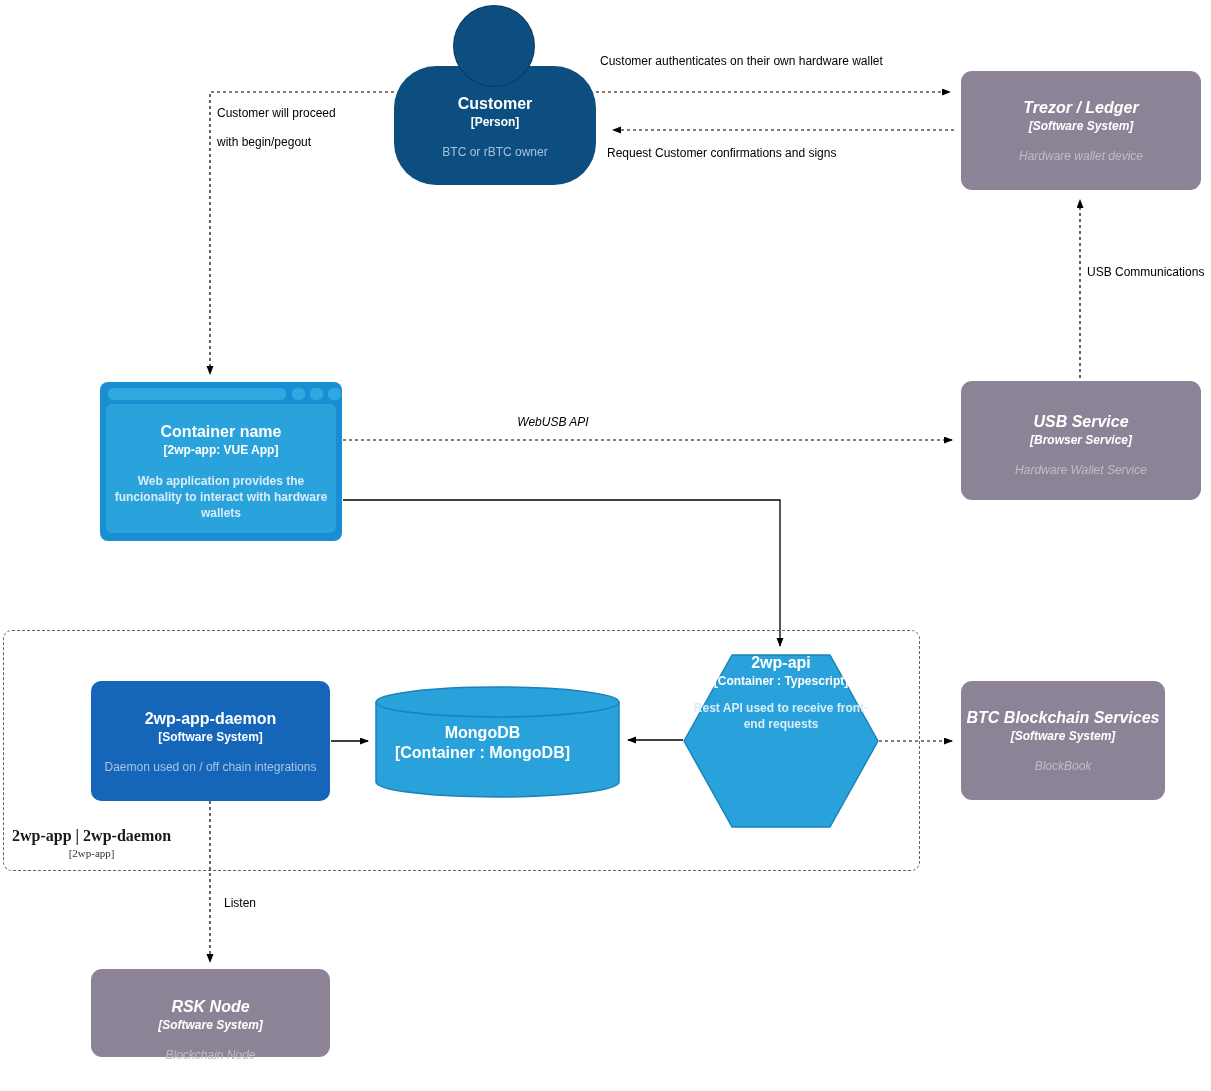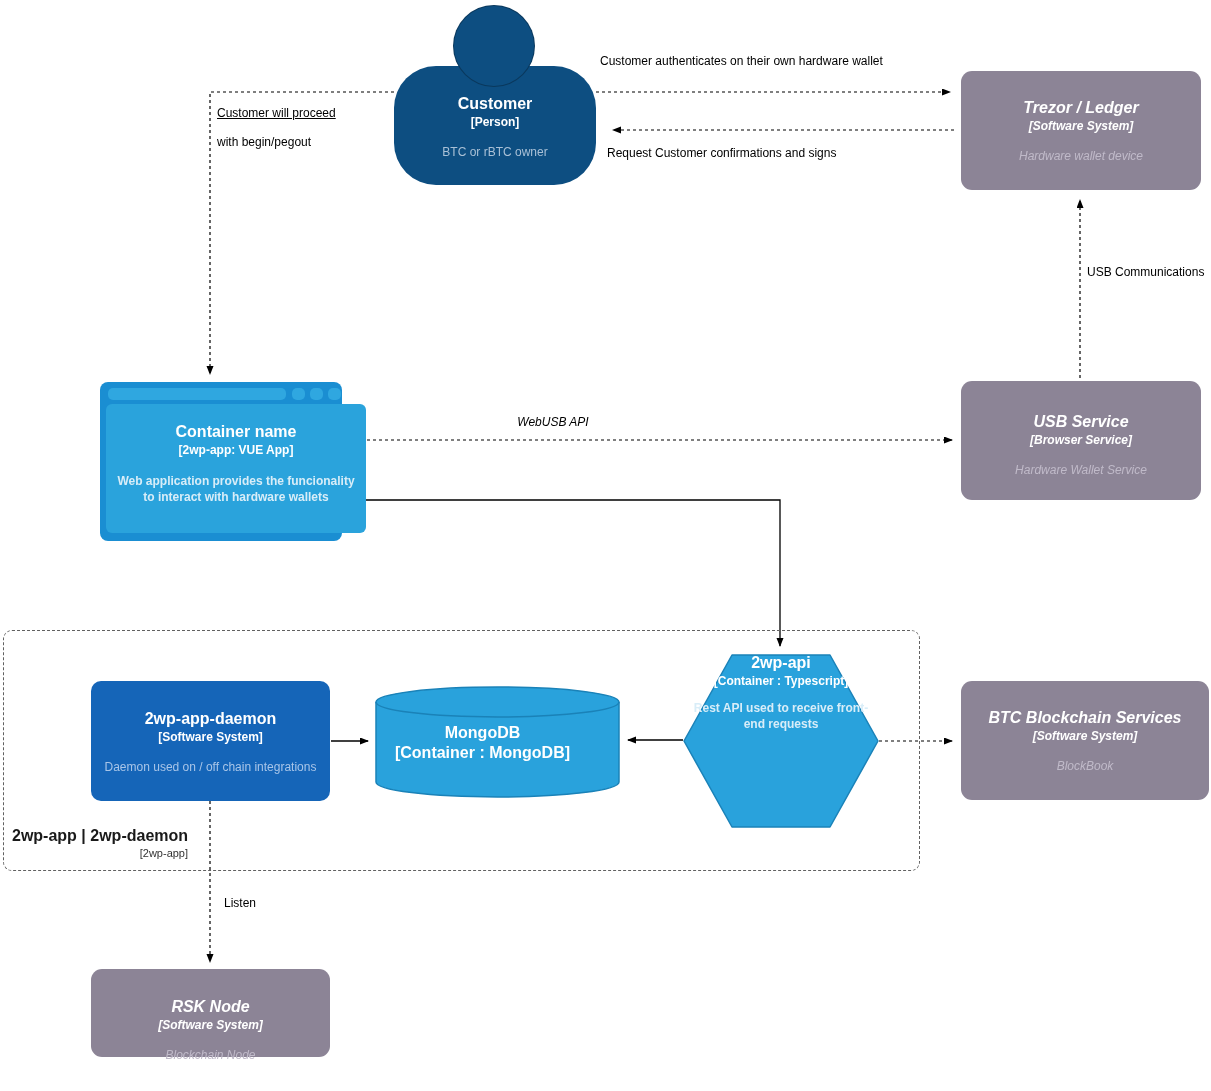--- a/index.html
+++ b/index.html
@@ -29,21 +29,21 @@
   .browser-bar{position:absolute;background:#2fa7e0;border-radius:5px;}
   .browser-panel{position:absolute;background:#2aa3dc;border-radius:6px;
                  box-sizing:border-box;text-align:center;color:#fff;}
   .browser-panel .desc{color:#d8edf8;font-weight:bold;margin-top:16px;font-size:12px;line-height:1.35;padding:0 6px;}
 
   .shape-label{position:absolute;text-align:center;color:#fff;z-index:4;}
   .shape-label .desc{color:#d8edf8;font-weight:bold;font-size:12px;line-height:1.3;}
 
   
   .boundary{position:absolute;border:1.5px dashed #616161;border-radius:9px;box-sizing:border-box;z-index:1;}
-  .boundary-label{position:absolute;color:#1a1a1a;text-align:right;z-index:2;}
+  .boundary-label{position:absolute;color:#1a1a1a;text-align:center;z-index:2;font-family:Liberation Serif, serif;}
   .boundary-label .btitle{font-size:16px;font-weight:bold;}
   .boundary-label .bsub{font-size:11px;margin-top:2px;color:#333;}
 
   
   .edge-label{position:absolute;font-size:12px;color:#000;white-space:nowrap;z-index:5;}
   .edge-label.center{text-align:center;font-style:italic;}
 
   svg.edge-layer{position:absolute;left:0;top:0;z-index:1;}
   svg.shape-svg{position:absolute;z-index:2;}
 </style>
@@ -65,21 +65,21 @@
     <path d="M1080,378 V200" fill="none" stroke="#000" stroke-width="1.2" stroke-dasharray="3 3" marker-end="url(#arrow)"></path>
     <path d="M343,500 H780 V646" fill="none" stroke="#000" stroke-width="1.3" marker-end="url(#arrow)"></path>
     <path d="M331,741 H368" fill="none" stroke="#000" stroke-width="1.3" marker-end="url(#arrow)"></path>
     <path d="M683,740 H628" fill="none" stroke="#000" stroke-width="1.3" marker-end="url(#arrow)"></path>
     <path d="M879,741 H952" fill="none" stroke="#000" stroke-width="1.2" stroke-dasharray="3 3" marker-end="url(#arrow)"></path>
     <path d="M210,801 V962" fill="none" stroke="#000" stroke-width="1.2" stroke-dasharray="3 3" marker-end="url(#arrow)"></path>
   </svg>
 
   <div class="edge-label" style="left:600px;top:54px;">Customer authenticates on their own hardware wallet</div>
   <div class="edge-label" style="left:607px;top:146px;">Request Customer confirmations and signs</div>
-  <div class="edge-label" style="left:217px;top:106px;text-decoration:underline;">Customer will proceed</div>
+  <div class="edge-label" style="left:217px;top:106px;">Customer will proceed</div>
   <div class="edge-label" style="left:217px;top:135px;">with begin/pegout</div>
   <div class="edge-label center" style="left:478px;top:415px;width:150px;">WebUSB API</div>
   <div class="edge-label" style="left:1087px;top:265px;">USB Communications</div>
   <div class="edge-label" style="left:224px;top:896px;">Listen</div>
 
   <div class="person-head" style="left:453px;top:5px;width:82px;height:82px;"></div>
   <div class="node person-body" style="left:394px;top:66px;width:202px;height:119px;padding-top:29px;">
     <div class="title">Customer</div>
     <div class="subtitle">[Person]</div>
     <div class="desc">BTC or rBTC owner</div>
@@ -89,21 +89,21 @@
     <div class="title">Trezor / Ledger</div>
     <div class="subtitle">[Software System]</div>
     <div class="desc">Hardware wallet device</div>
   </div>
 
   <div class="browser" style="position:absolute;left:100px;top:382px;width:242px;height:159px;">
     <div class="browser-bar" style="left:8px;top:6px;width:178px;height:12px;"></div>
     <div class="browser-bar" style="left:192px;top:6px;width:13px;height:12px;"></div>
     <div class="browser-bar" style="left:210px;top:6px;width:13px;height:12px;"></div>
     <div class="browser-bar" style="left:228px;top:6px;width:13px;height:12px;"></div>
-    <div class="browser-panel" style="left:6px;top:22px;width:260px;height:129px;padding-top:19px;">
+    <div class="browser-panel" style="left:6px;top:22px;width:230px;height:129px;padding-top:19px;">
       <div class="title" style="font-size:16px;font-weight:bold;">Container name</div>
       <div class="subtitle" style="font-size:12px;font-weight:bold;margin-top:2px;">[2wp-app: VUE App]</div>
       <div class="desc">Web application provides the funcionality to interact with hardware wallets</div>
     </div>
   </div>
 
   <div class="node gray rounded" style="left:961px;top:381px;width:240px;height:119px;padding-top:32px;">
     <div class="title">USB Service</div>
     <div class="subtitle">[Browser Service]</div>
     <div class="desc">Hardware Wallet Service</div>
@@ -132,21 +132,21 @@
 
   <svg class="shape-svg" style="left:683px;top:654px;" width="196" height="174" viewBox="0 0 196 174">
     <path d="M49,1 L147,1 L195,87 L147,173 L49,173 L1,87 Z" fill="#29a2dc" stroke="#1a82b8" stroke-width="1.5" stroke-linejoin="round"></path>
   </svg>
   <div class="shape-label" style="left:693px;top:654px;width:176px;">
     <div class="title" style="font-size:16px;font-weight:bold;">2wp-api</div>
     <div class="subtitle" style="font-size:12px;font-weight:bold;margin-top:2px;">[Container : Typescript]</div>
     <div class="desc" style="margin-top:13px;">Rest API used to receive front-end requests</div>
   </div>
 
-  <div class="node gray rounded" style="left:961px;top:681px;width:248px;height:119px;padding-top:28px;">
+  <div class="node gray rounded" style="left:961px;top:681px;width:204px;height:119px;padding-top:28px;">
     <div class="title">BTC Blockchain Services</div>
     <div class="subtitle">[Software System]</div>
     <div class="desc">BlockBook</div>
   </div>
 
   <div class="node gray rounded" style="left:91px;top:969px;width:239px;height:88px;padding-top:29px;">
     <div class="title">RSK Node</div>
     <div class="subtitle">[Software System]</div>
     <div class="desc">Blockchain Node</div>
   </div>

